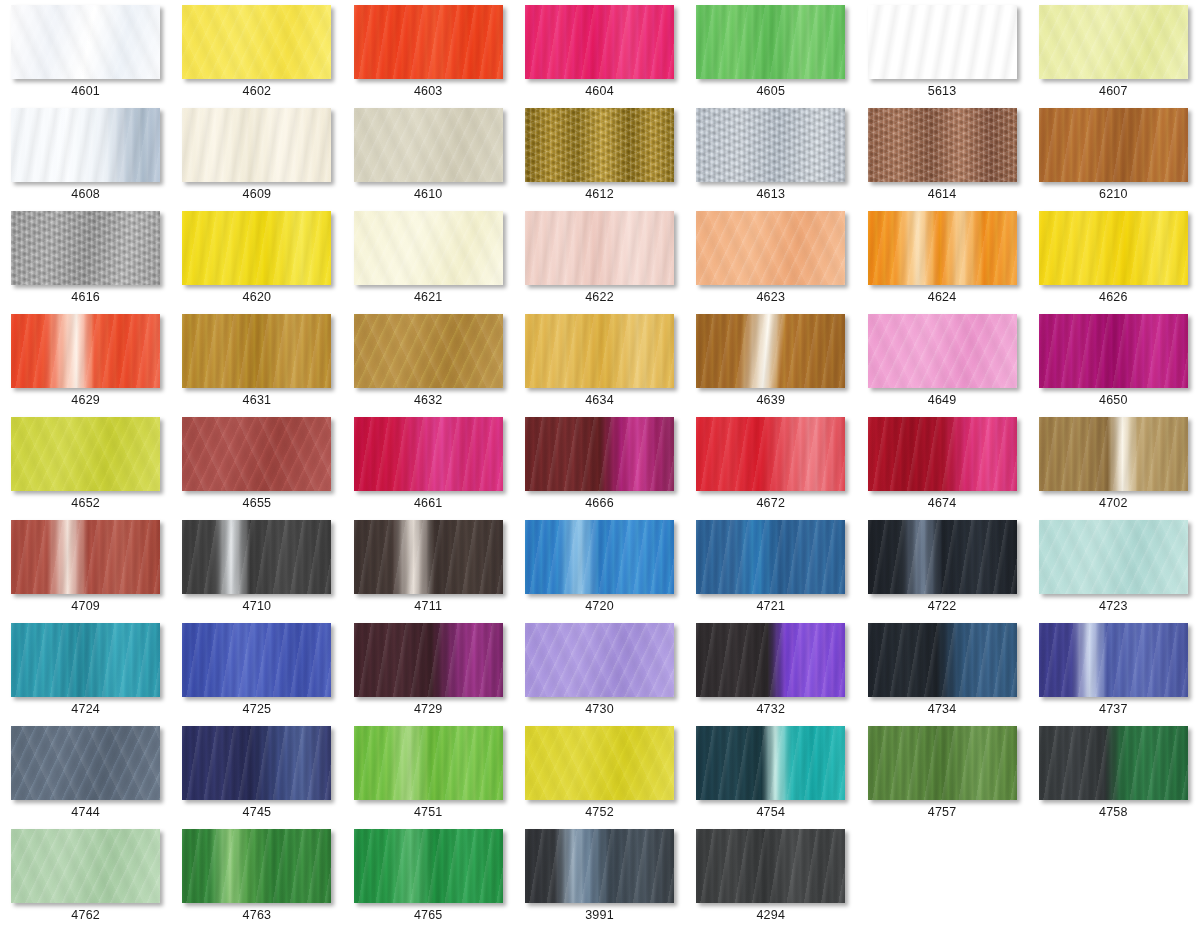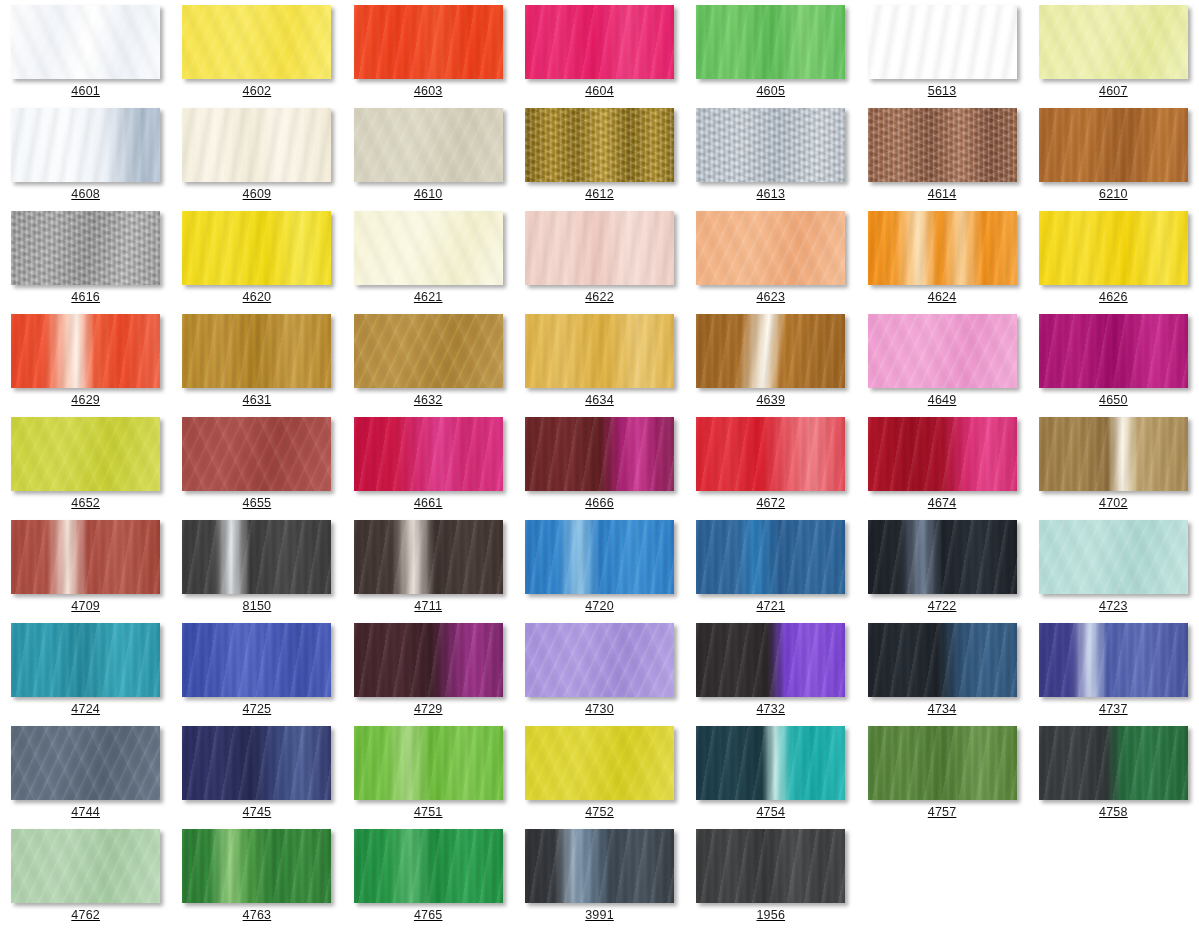--- a/index.html
+++ b/index.html
@@ -7,21 +7,20 @@
     width:1199px;height:936px;background:#ffffff;
     font-family:"Liberation Sans",sans-serif;overflow:hidden;
   }
   #grid{
     display:grid;
     grid-template-columns:repeat(7,1fr);
     grid-auto-rows:103px;
     width:1199px;
     padding-top:5px;
     box-sizing:border-box;
-    text-decoration:underline;
   }
   .cell{
     display:flex;flex-direction:column;align-items:center;
   }
   .chip{
     position:relative;
     width:149px;height:74px;
     box-shadow:3px 3px 4px rgba(0,0,0,0.33);
     overflow:hidden;
   }
@@ -347,21 +346,21 @@
         <div class="tex"></div>
         <div class="tex2"></div>
       </div>
       <div class="label">4709</div>
     </div>
     <div class="cell">
       <div class="chip" style="background: linear-gradient(90deg, rgb(59, 59, 59) 0%, rgb(68, 68, 68) 22%, rgb(223, 227, 230) 33%, rgb(58, 58, 58) 46%, rgb(74, 74, 74) 68%, rgb(60, 60, 60) 100%);">
         <div class="tex"></div>
         <div class="tex2"></div>
       </div>
-      <div class="label">8150</div>
+      <div class="label">4710</div>
     </div>
     <div class="cell">
       <div class="chip" style="background: linear-gradient(90deg, rgb(62, 51, 48) 0%, rgb(71, 59, 55) 26%, rgb(232, 224, 216) 40%, rgb(60, 49, 46) 54%, rgb(74, 62, 57) 76%, rgb(63, 52, 49) 100%);">
         <div class="tex"></div>
         <div class="tex2"></div>
       </div>
       <div class="label">4711</div>
     </div>
     <div class="cell">
       <div class="chip" style="background: linear-gradient(90deg, rgb(43, 122, 194) 0%, rgb(51, 133, 204) 22%, rgb(143, 196, 232) 36%, rgb(45, 125, 197) 50%, rgb(63, 146, 214) 72%, rgb(46, 127, 199) 100%);">
@@ -515,15 +514,15 @@
         <div class="tex"></div>
         <div class="tex2"></div>
       </div>
       <div class="label">3991</div>
     </div>
     <div class="cell">
       <div class="chip" style="background: linear-gradient(90deg, rgb(58, 60, 61) 0%, rgb(67, 69, 70) 24%, rgb(53, 55, 56) 46%, rgb(75, 77, 78) 66%, rgb(60, 62, 63) 84%, rgb(69, 71, 72) 100%);">
         <div class="tex"></div>
         <div class="tex2"></div>
       </div>
-      <div class="label">1956</div>
+      <div class="label">4294</div>
     </div>
   </div>
 
 </body></html>

